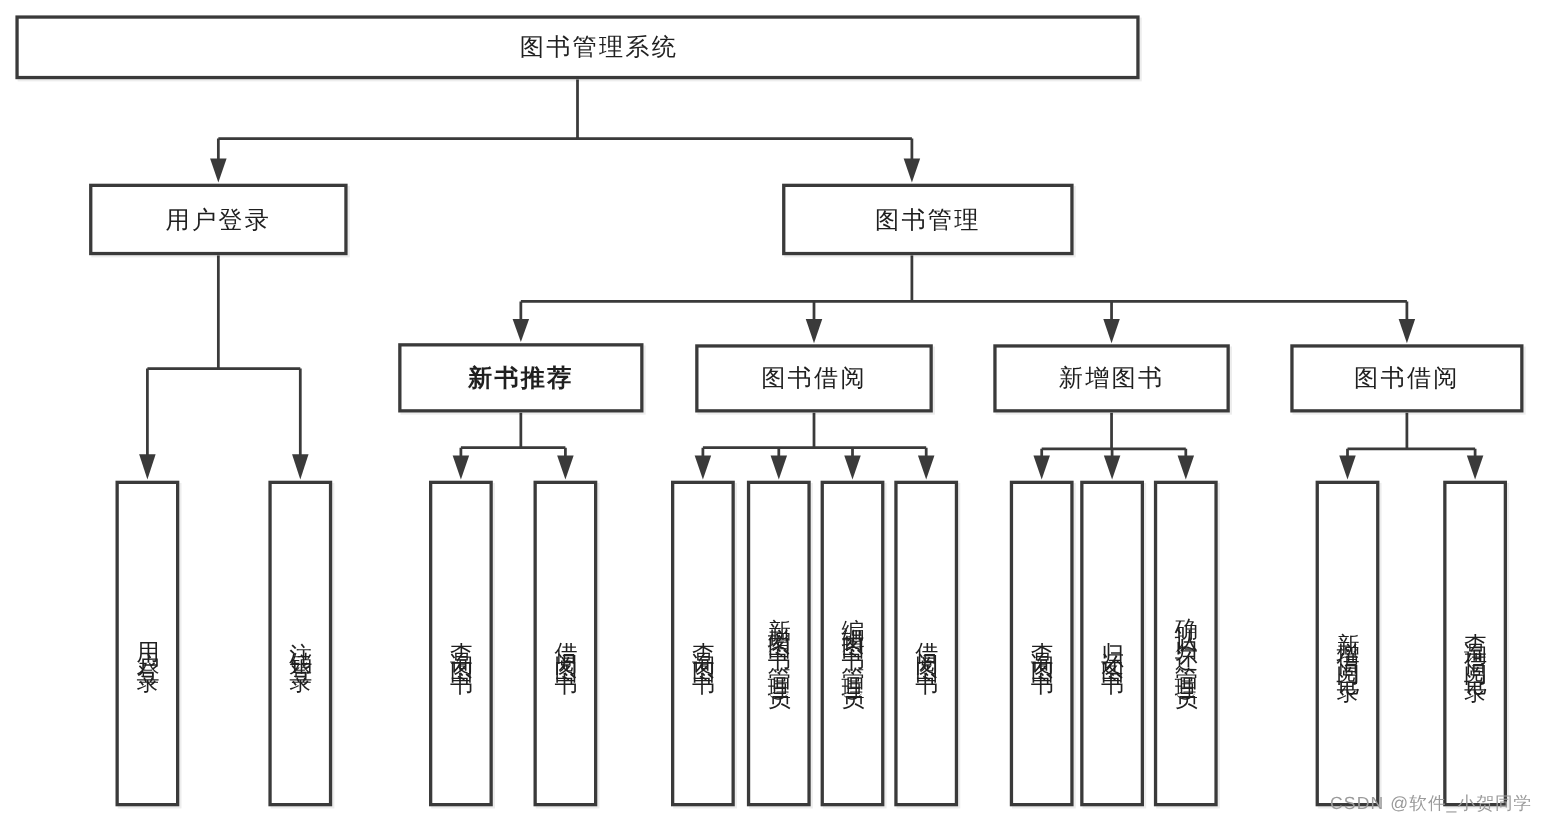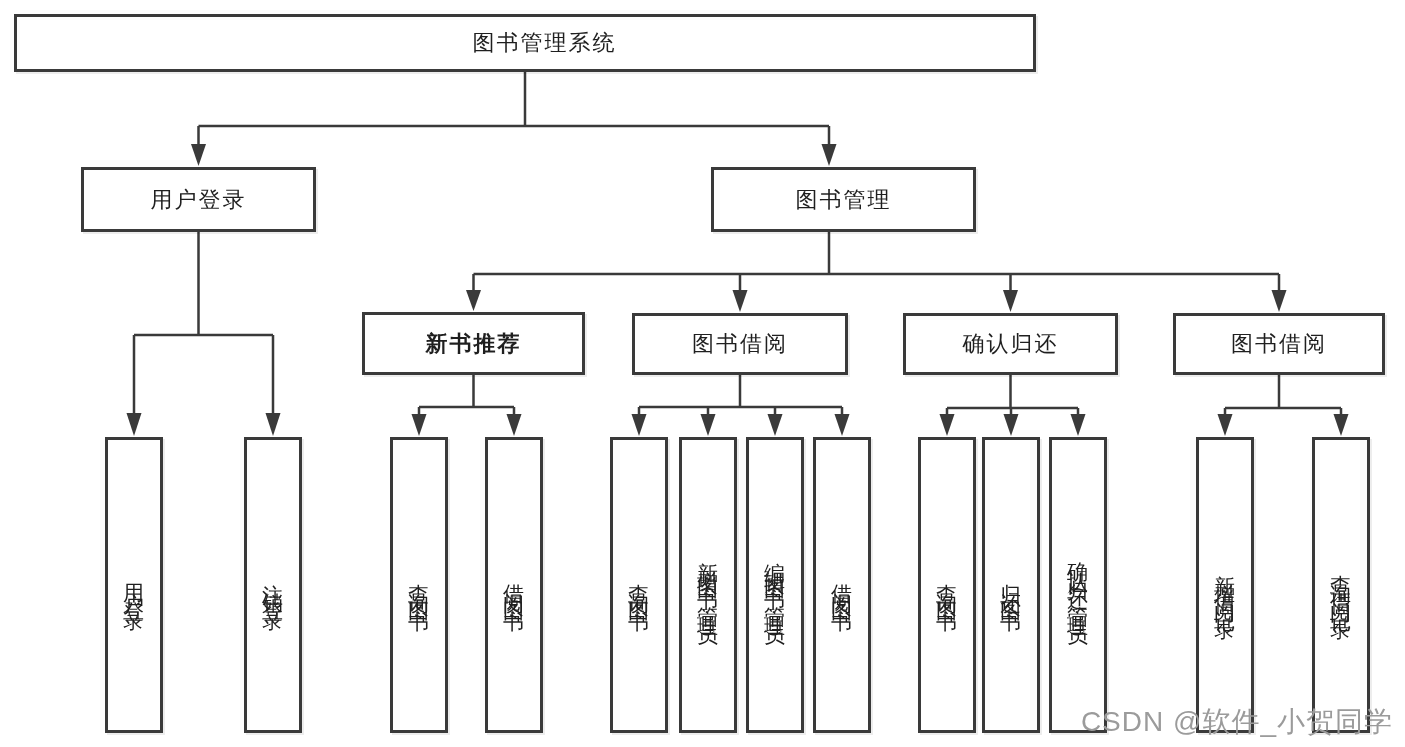--- a/index.html
+++ b/index.html
@@ -63,21 +63,21 @@
   .l-d1 { left: 918px;  }
   .l-d2 { left: 982px;  }
   .l-d3 { left: 1049px; }
   .l-e1 { left: 1196px; }
   .l-e2 { left: 1312px; }
 
   .watermark {
     position: absolute;
     right: 12px;
     bottom: 6px;
-    font-size: 28px;
+    font-size: 16px;
     color: #9b9b9b;
     letter-spacing: 1px;
     z-index: 5;
   }
 </style>
 </head>
 <body>
 
 <div class="canvas">
 
@@ -131,21 +131,21 @@
     </g>
   </svg>
 
   <div class="node n-root">图书管理系统</div>
 
   <div class="node n-user-login">用户登录</div>
   <div class="node n-book-mgmt">图书管理</div>
 
   <div class="node n-new-book">新书推荐</div>
   <div class="node n-book-borrow">图书借阅</div>
-  <div class="node n-current-borrow">确认归还</div>
+  <div class="node n-current-borrow">新增图书</div>
   <div class="node n-borrow-record">图书借阅</div>
 
   <div class="node leaf l-a1">用户登录</div>
   <div class="node leaf l-a2">注销登录</div>
 
   <div class="node leaf l-b1">查询图书</div>
   <div class="node leaf l-b2">借阅图书</div>
 
   <div class="node leaf l-c1">查询图书</div>
   <div class="node leaf l-c2">新增图书（管理员）</div>

